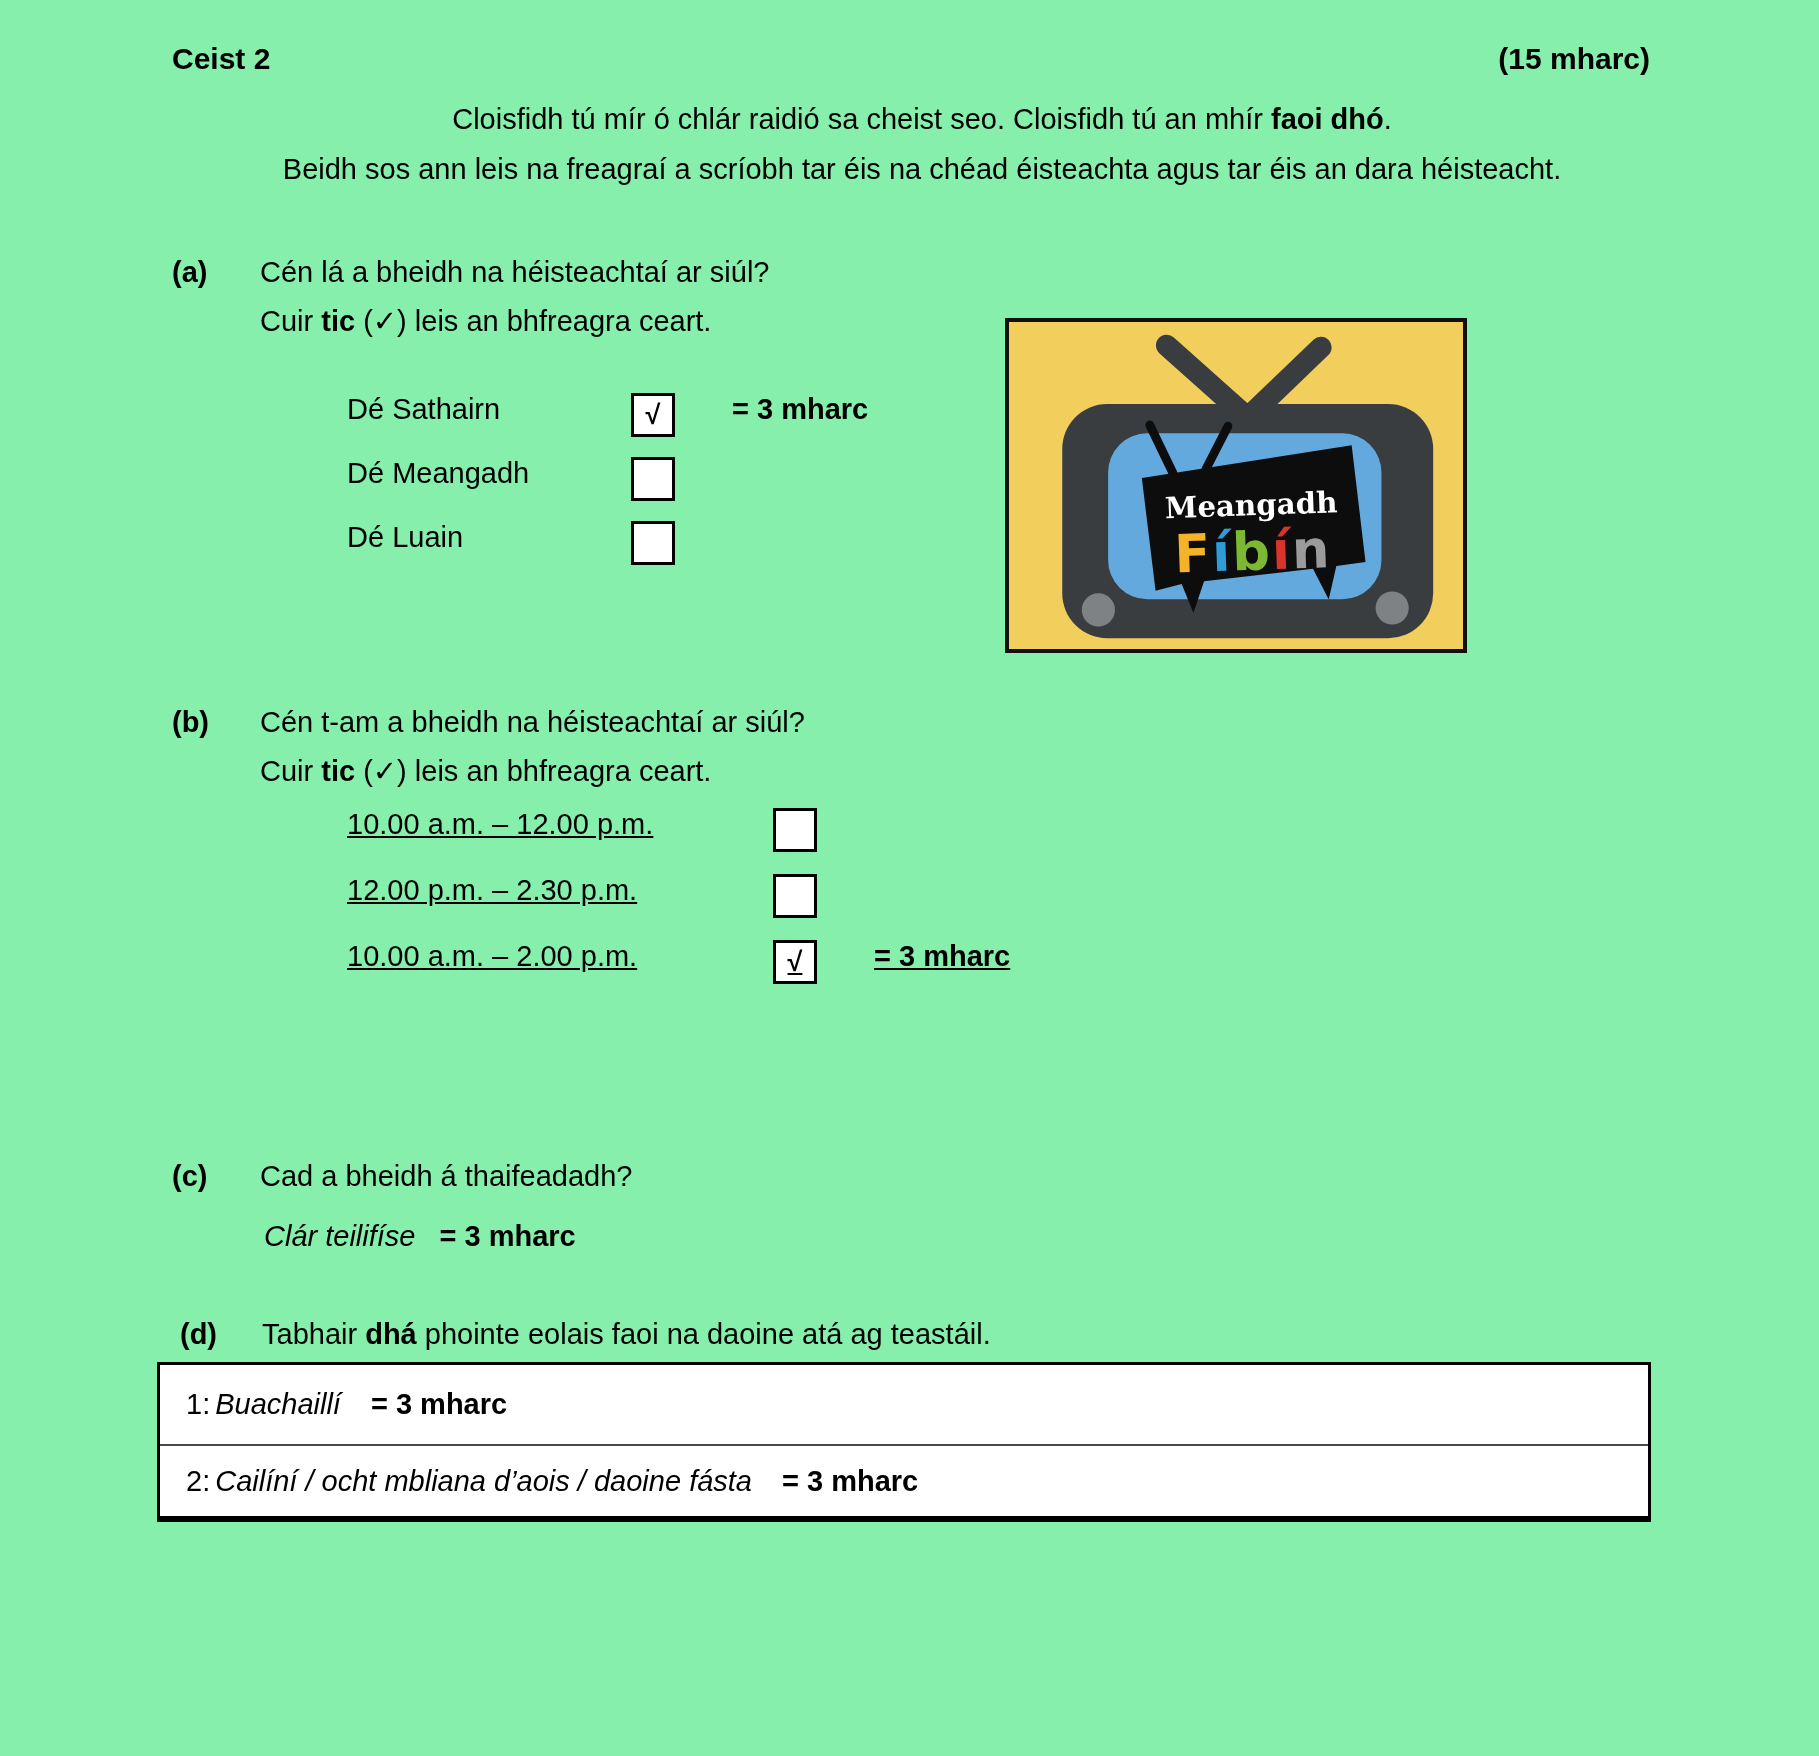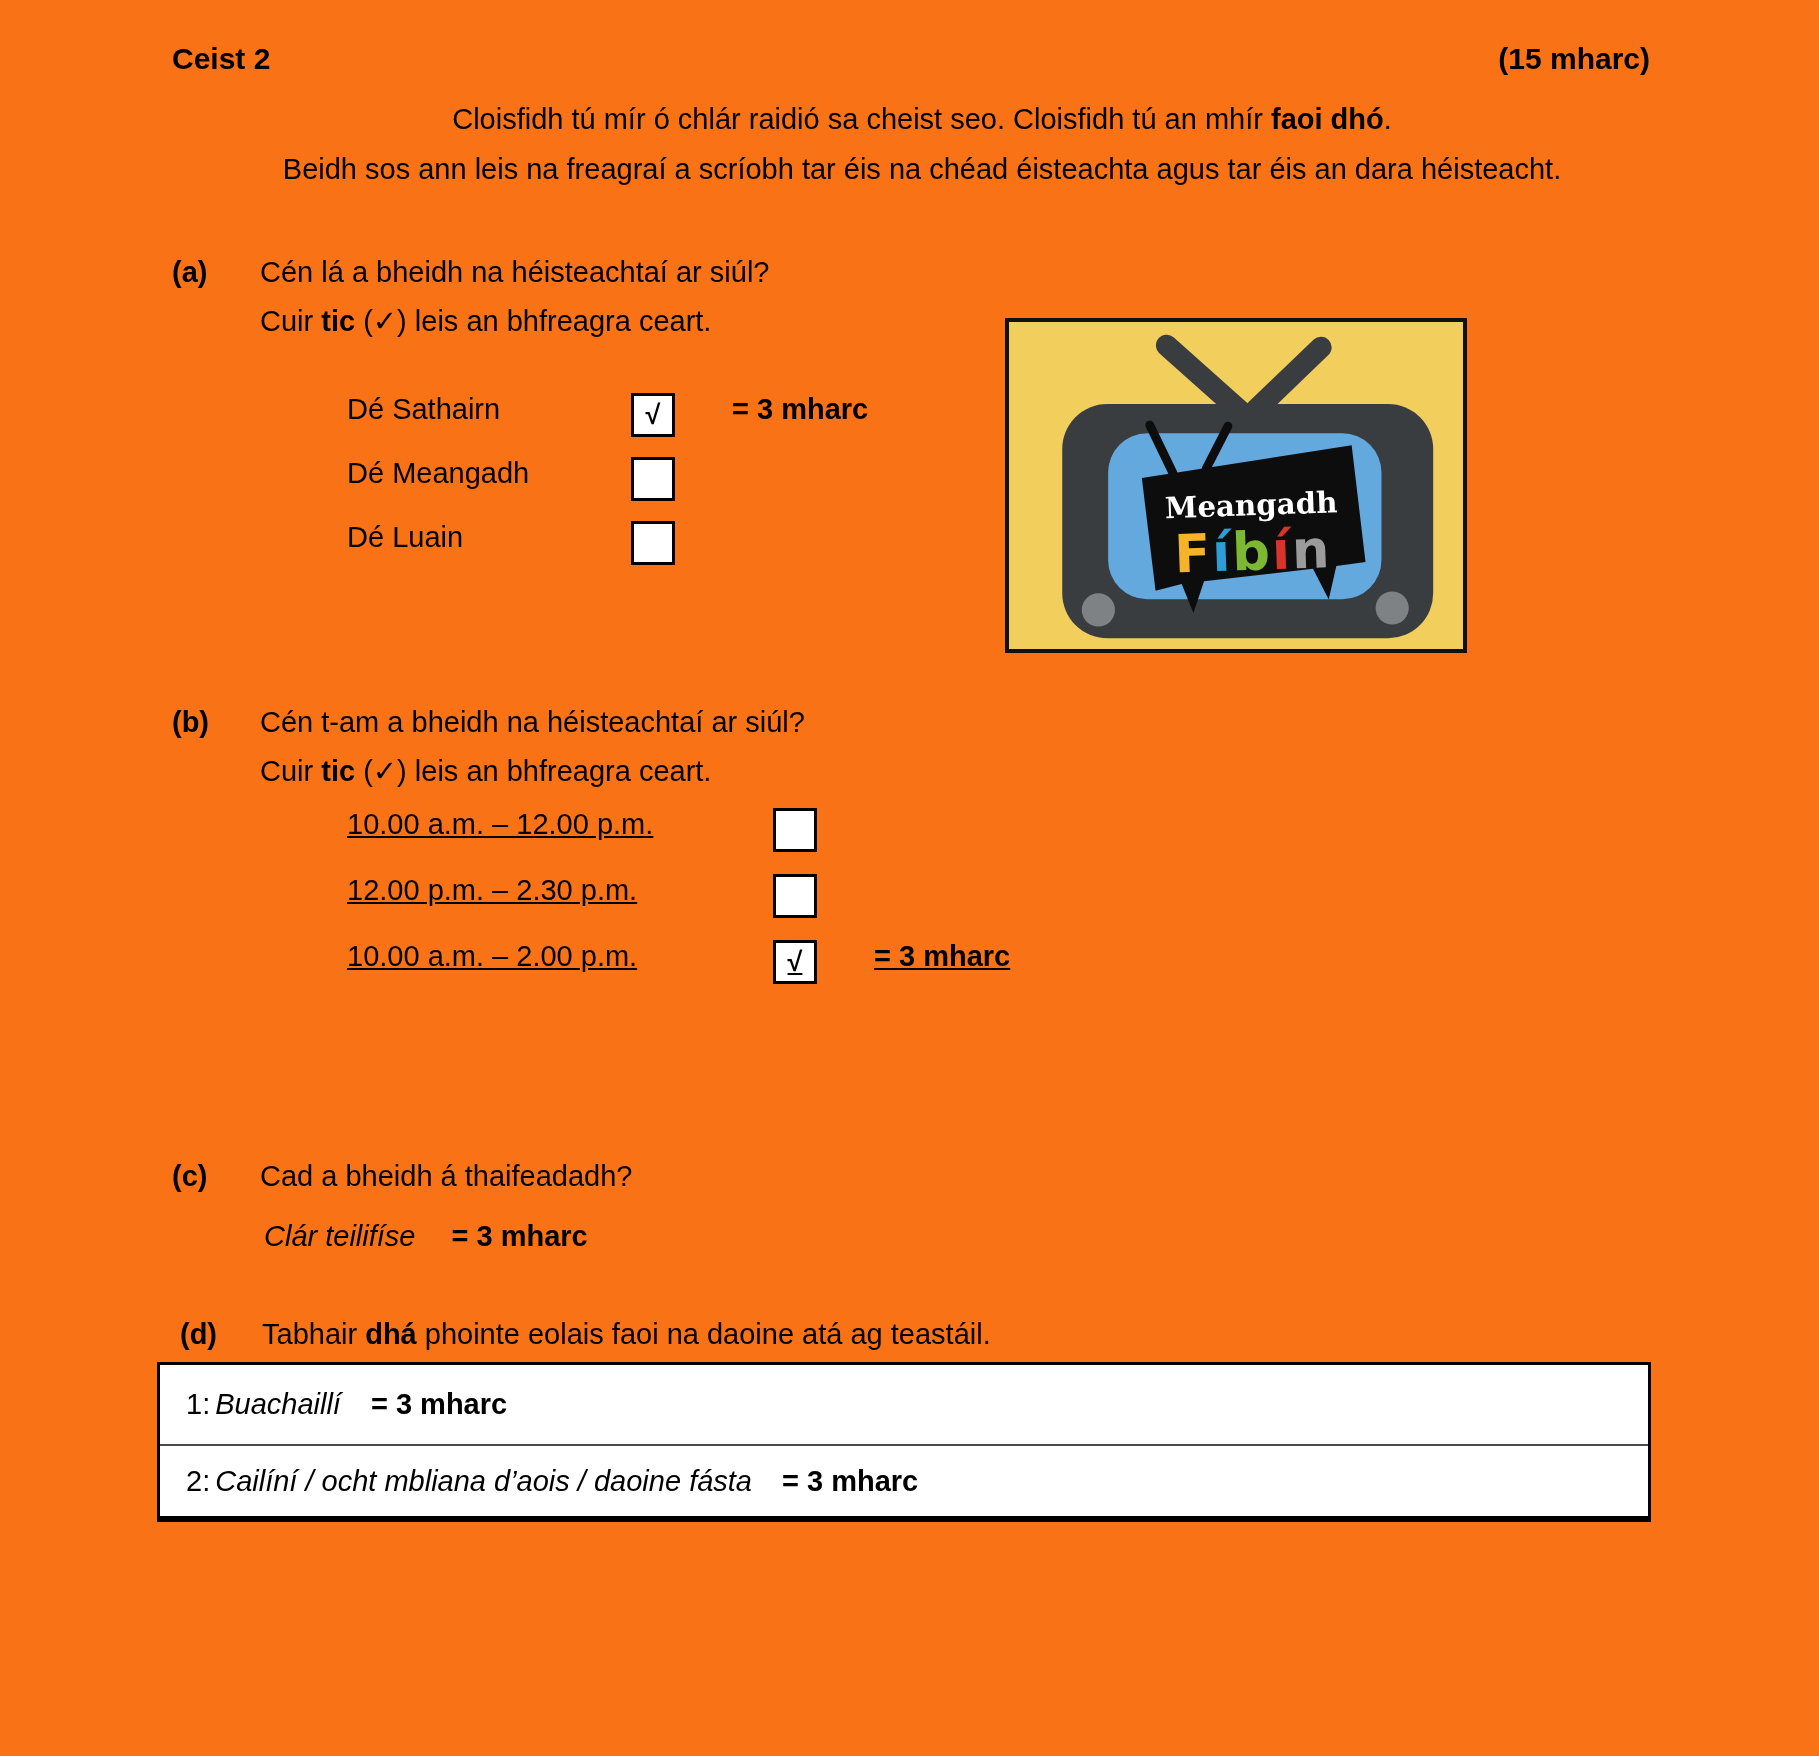--- a/index.html
+++ b/index.html
@@ -1,17 +1,17 @@
 <!DOCTYPE html>
 <html><head>
 <meta charset="utf-8">
 <style>
   html,body { margin:0; padding:0; background:#fff; }
   .page {
-    position:relative; width:1819px; height:1756px; background:#f97316;
+    position:relative; width:1819px; height:1756px; background:#86efac;
     font-family:"Liberation Sans","DejaVu Sans",sans-serif;
     font-size:29px; color:#000; overflow:hidden;
   }
   .abs { position:absolute; }
   .b { font-weight:bold; }
   .i { font-style:italic; }
 
   .header { left:172px; top:42px; width:1478px; display:flex; justify-content:space-between; font-weight:bold; font-size:30px; }
 
   .intro { left:172px; top:94px; width:1500px; line-height:50px;text-align:center; }
@@ -34,21 +34,21 @@
     font-weight:bold; font-size:27px; flex:none;
   }
   .marks-note { margin-left:16px; font-weight:bold; }
 
   .tv {
     left:1005px; top:318px; width:462px; height:335px;
     border:4px solid #111; box-sizing:border-box;
   }
   .tv svg { display:block; width:100%; height:100%; }
 
-  .c-answer { left:264px; top:1220px; display:flex; align-items:baseline; gap:36px; }
+  .c-answer { left:264px; top:1220px; display:flex; align-items:baseline; gap:24px; }
 
   .answer-box {
     left:157px; top:1362px; width:1494px; height:160px;
     border:3px solid #000; border-bottom-width:6px; box-sizing:border-box;
     display:flex; flex-direction:column; background:#fff;
   }
   .box-row { display:flex; align-items:center; padding-left:26px; }
   .box-row1 { height:79px; border-bottom:2px solid #4a4a4a; }
   .box-row2 { flex:1; }
   .box-answer { font-style:italic; margin-left:5px; }

